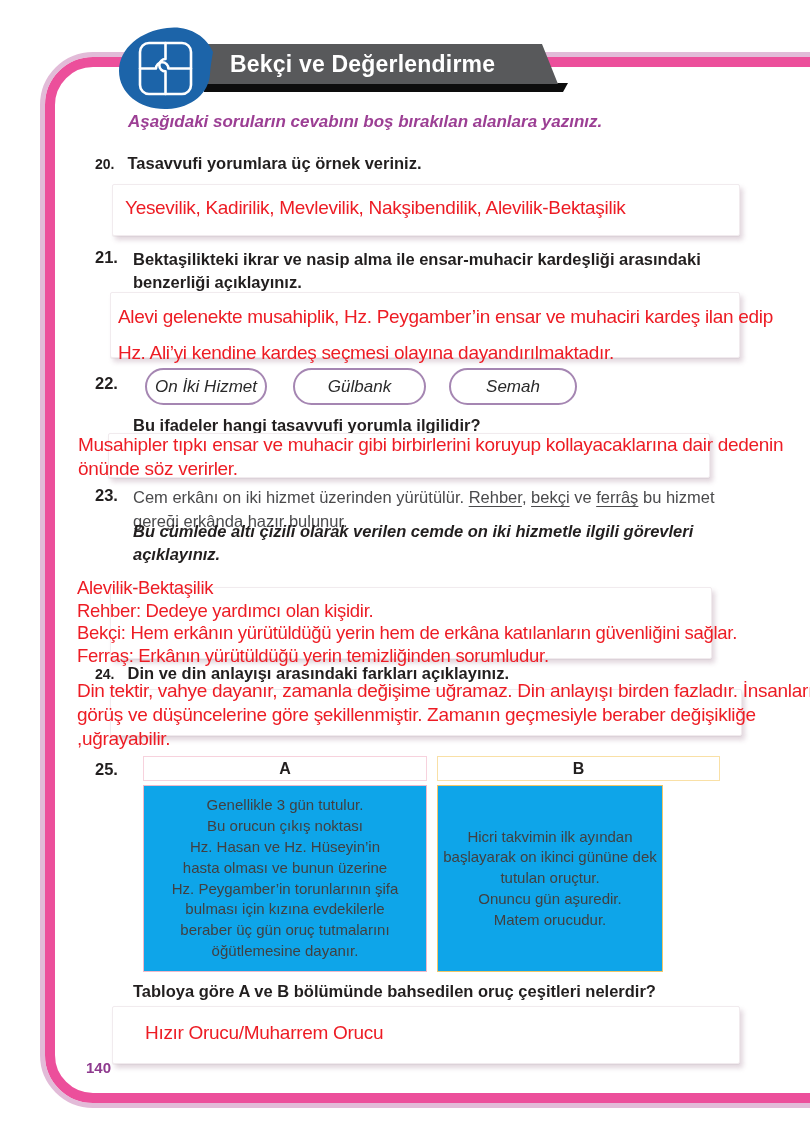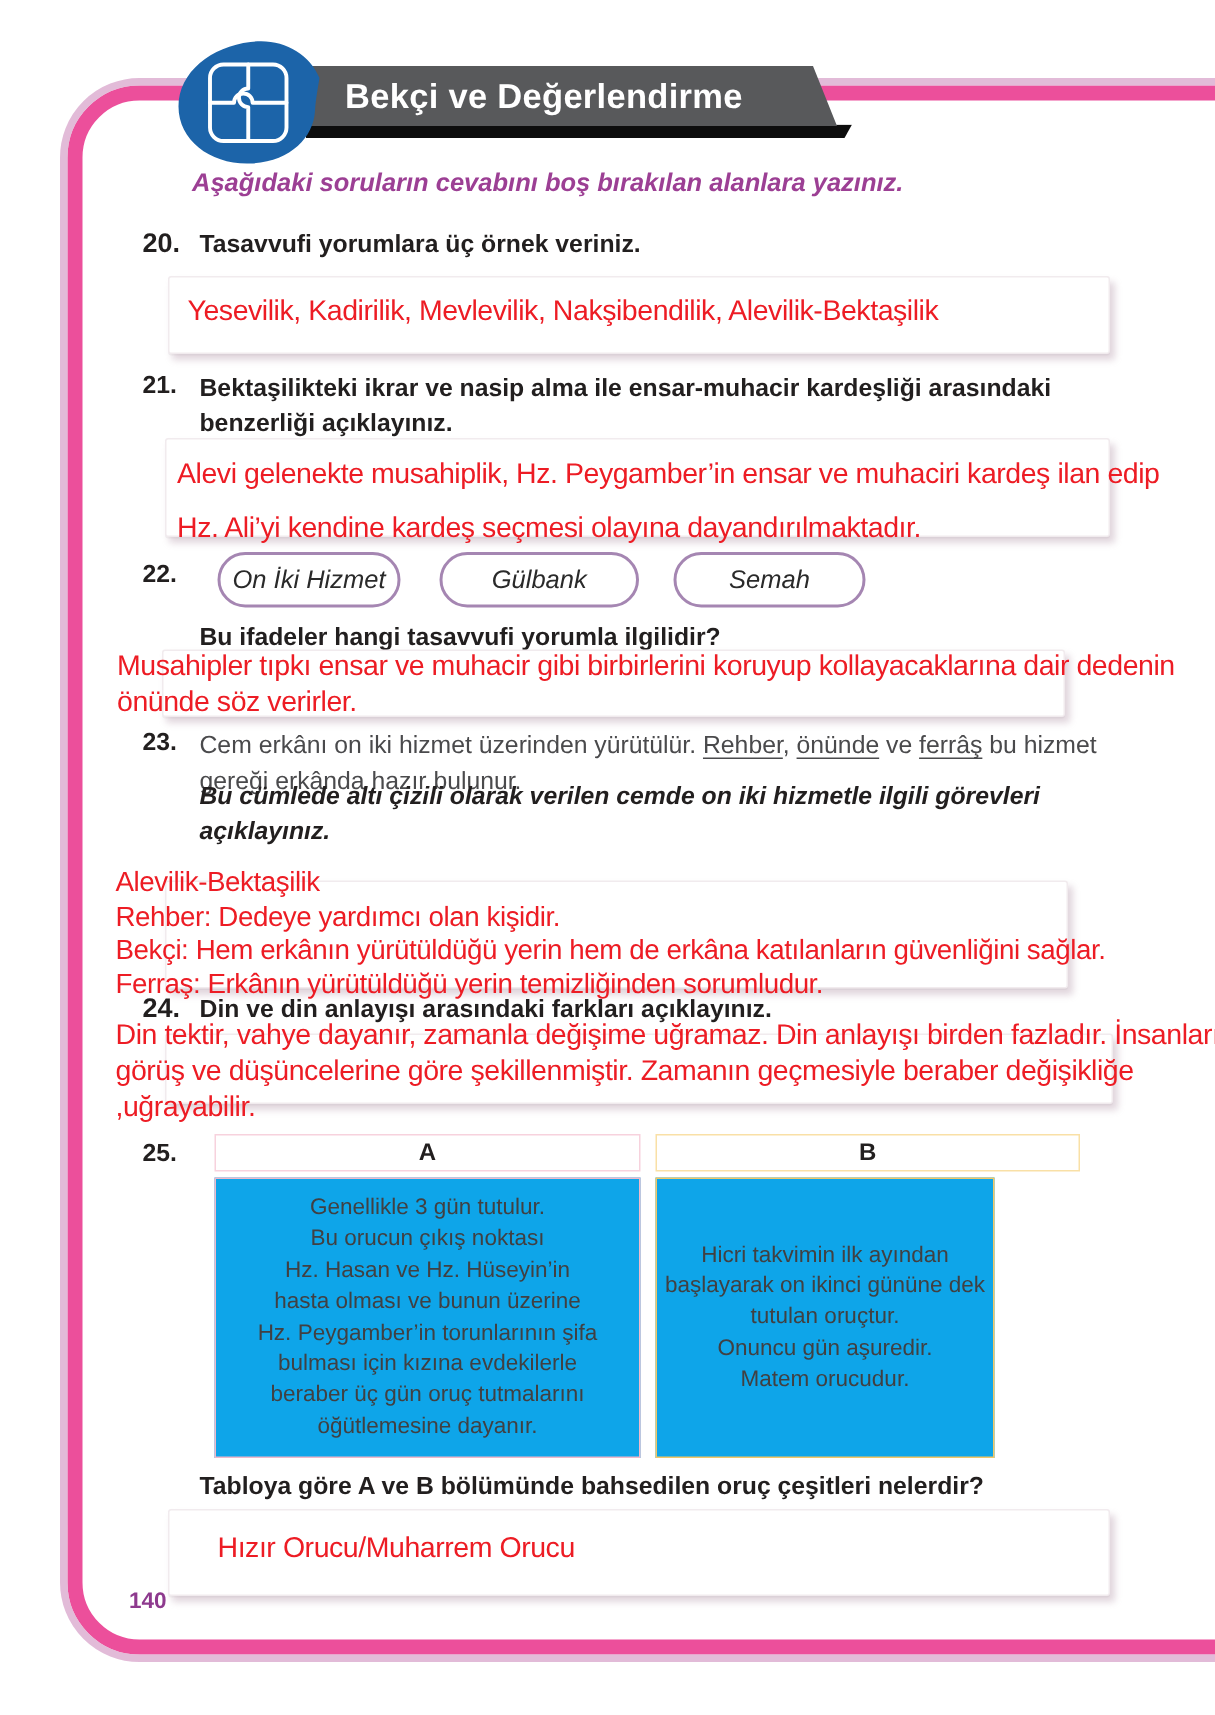--- a/index.html
+++ b/index.html
@@ -32,21 +32,21 @@
     margin-left:34px; color:#ffffff; font-size:23px; font-weight:700; letter-spacing:.2px;
   }
   .blob { left:117px; top:26px; width:99px; height:85px; z-index:5; }
 
   .instruction {
     left:128px; top:112px; font-size:17px; font-weight:700; font-style:italic;
     color:#9c3f94; z-index:6;
   }
 
   .qrow { z-index:6; }
-  .qnum { font-weight:700; font-size:18px; margin-right:13px; }
+  .qnum { font-weight:700; font-size:14px; margin-right:13px; }
   .qnum-plain { font-weight:700; font-size:16.5px; }
   .qtext { font-weight:700; font-size:16.5px; line-height:22px; }
   .qtext-multi { font-weight:700; font-size:16.5px; line-height:23px; white-space:pre; }
   .intro { font-weight:400; font-size:16.5px; line-height:24px; color:#4a4a4c; }
   .u { text-decoration:underline; text-underline-offset:3px; }
 
   .ansbox {
     background:#ffffff; border:1px solid #f1ebee; border-radius:2px;
     box-shadow:3px 4px 5px rgba(163,130,152,.33), 0 1px 0 rgba(0,0,0,.04);
     z-index:5;
@@ -121,21 +121,21 @@
 <div class="abs pill" style="left:449px; width:128px;">
   <span>Semah</span>
 </div>
 <div class="abs qtext" style="left:133px; top:414px;">Bu ifadeler hangi tasavvufi yorumla ilgilidir?</div>
 <div class="abs ansbox" style="left:108px; top:433px; width:602px; height:45px;"></div>
 <div class="abs red" style="left:78px; top:433px;">Musahipler tıpkı ensar ve muhacir gibi birbirlerini koruyup kollayacaklarına dair dedenin
 önünde söz verirler.</div>
 
 <span class="abs qnum-plain" style="left:95px; top:486px;">23.</span>
 <div class="abs intro" style="left:133px; top:485px; width:620px;">
-  <span>Cem erkânı on iki hizmet üzerinden yürütülür. </span><span class="u">Rehber</span><span>, </span><span class="u">önünde</span><span> ve </span><span class="u">ferrâş</span><span> bu hizmet</span>
+  <span>Cem erkânı on iki hizmet üzerinden yürütülür. </span><span class="u">Rehber</span><span>, </span><span class="u">bekçi</span><span> ve </span><span class="u">ferrâş</span><span> bu hizmet</span>
   <br>
   <span>gereği erkânda hazır bulunur.</span>
 </div>
 <div class="abs qtext-multi" style="left:133px; top:520px;font-style:italic;">Bu cümlede altı çizili olarak verilen cemde on iki hizmetle ilgili görevleri
 açıklayınız.</div>
 <div class="abs ansbox" style="left:110px; top:587px; width:602px; height:72px;"></div>
 <div class="abs red red-tight" style="left:77px; top:577px;">Alevilik-Bektaşilik
 Rehber: Dedeye yardımcı olan kişidir.
 Bekçi: Hem erkânın yürütüldüğü yerin hem de erkâna katılanların güvenliğini sağlar.
 Ferraş: Erkânın yürütüldüğü yerin temizliğinden sorumludur.</div>

